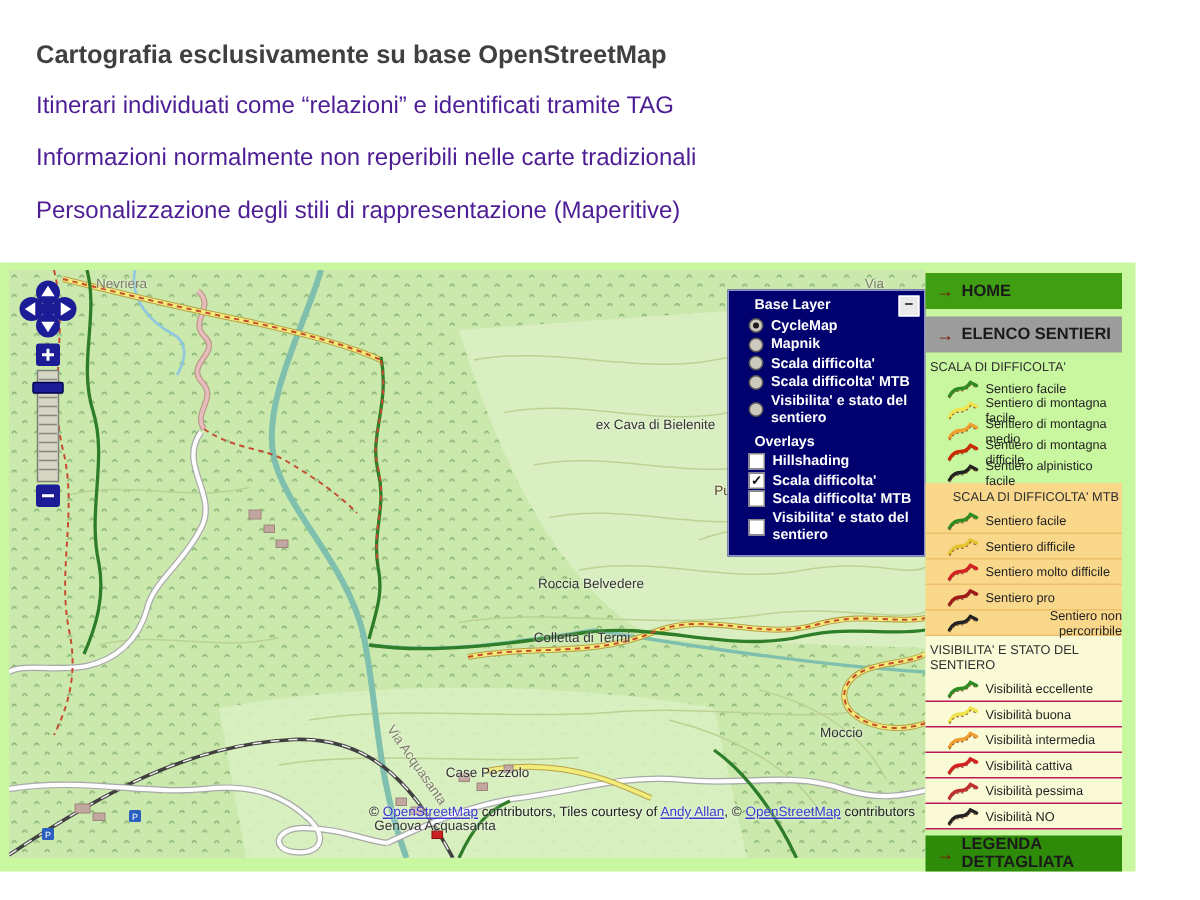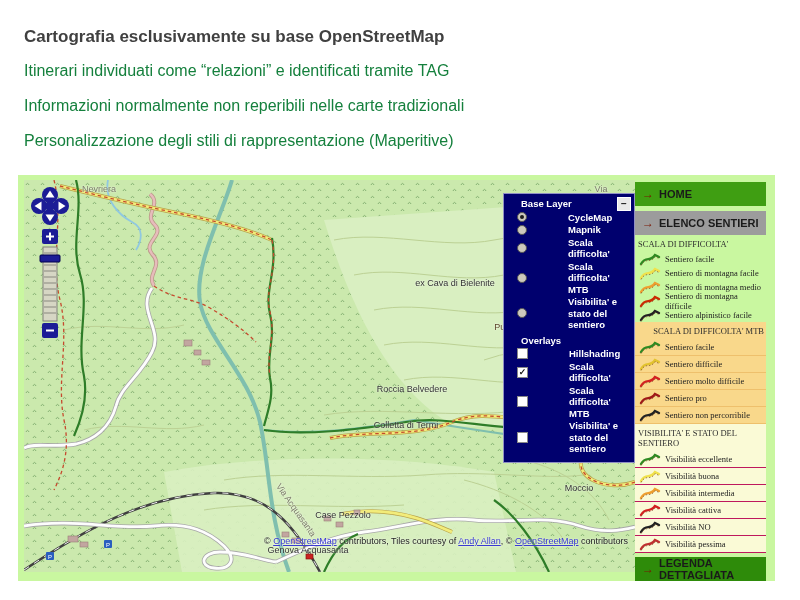--- a/index.html
+++ b/index.html
@@ -1,62 +1,62 @@
 <!DOCTYPE html>
 <html><head>
 <meta charset="utf-8">
 <style>
   html,body{margin:0;padding:0;background:#fff;}
   .slide{position:relative;width:800px;height:600px;background:#fff;overflow:hidden;
          font-family:"Liberation Sans",sans-serif;}
   
   .text-block{position:absolute;left:24px;top:27px;width:740px;}
   .slide-title{color:#404040;font-size:17px;font-weight:bold;margin-bottom:13px;}
-  .bullet{color:#15803d;font-size:16px;line-height:21px;margin-bottom:14px;}
-  
-  .map-frame{position:absolute;left:18px;top:175px;width:757px;height:406px;background:#c9f7a0;}
+  .bullet{color:#4c1d95;font-size:16px;line-height:21px;margin-bottom:14px;}
+  
+  .map-frame{position:absolute;left:0;top:175px;width:757px;height:406px;background:#c9f7a0;}
   .map-viewport{position:absolute;left:6px;top:5px;width:611px;height:392px;overflow:hidden;cursor:grab;}
   .map-svg{position:absolute;left:0;top:0;}
   
   .map-label{position:absolute;transform:translate(-50%,-50%);font-size:9px;color:#333;
              white-space:nowrap;text-shadow:0 0 2px rgba(255,255,255,.9);pointer-events:none;}
   .map-label.muted{color:#7d7d6a;}
   .map-label.peak{color:#5d452a;}
   
   .panzoom{position:absolute;left:5px;top:5px;}
   
   .layer-panel{position:absolute;left:479px;top:13px;width:132px;background:#00006e;
                border:1px solid #8f8fc4;color:#fff;font-weight:bold;font-size:9.5px;
                line-height:11.5px;padding:4px 5px 6px;box-sizing:border-box;}
   .panel-title{margin-bottom:2px;padding-left:12px;}
   .panel-title.overlays{margin-top:4px;}
   .panel-min{position:absolute;top:3px;right:3px;width:12px;height:12px;background:#e9e9e9;
              border:1px solid #fff;color:#222;font-size:10px;line-height:11px;text-align:center;cursor:pointer;}
-  .lp-row{display:flex;align-items:center;margin:1px 0 1px 8px;cursor:pointer;gap:36px;}
+  .lp-row{display:flex;align-items:center;margin:1px 0 1px 8px;cursor:pointer;}
   .radio{width:8px;height:8px;border-radius:50%;background:#cdc9bd;border:1px solid #555;
          margin-right:5px;position:relative;flex:none;}
   .radio.sel::after{content:"";position:absolute;left:2px;top:2px;width:4px;height:4px;
          border-radius:50%;background:#1c1c1c;}
   .chk{width:9px;height:9px;background:#fff;border:1px solid #888;margin-right:5px;
        font-size:9px;line-height:9px;color:#111;text-align:center;flex:none;font-weight:bold;}
   
   .attribution{position:absolute;right:7px;bottom:26px;font-size:9px;color:#222;
                text-shadow:0 0 2px rgba(255,255,255,.9);}
   .attr-link{color:#3b3bd1;text-decoration:underline;cursor:pointer;}
   
   .sidebar{position:absolute;left:617px;top:3px;width:138px;color:#222;}
   .side-btn{height:24px;display:flex;align-items:center;padding-left:7px;font-size:11px;
             font-weight:bold;width:131px;box-sizing:border-box;cursor:pointer;color:#1a1a1a;}
   .side-btn .arrow{color:#7a1500;margin-right:5px;font-size:12px;}
   .home{background:#3f9e12;margin-top:4px;margin-bottom:5px;}
   .elenco{background:#9c9c9c;}
   .legenda{background:#2e8b0a;margin-top:4px;}
-  .side-section{width:131px;font-family:Liberation Serif, serif;}
+  .side-section{width:131px;}
   .side-section-header{font-size:8.5px;color:#2f2f2f;padding:4px 2px 3px 3px;}
-  .legend-row{display:flex;align-items:center;padding-left:4px;font-size:8.5px;}
+  .legend-row{display:flex;align-items:center;padding-left:14px;font-size:8.5px;}
   .legend-row svg{margin-right:4px;flex:none;}
   .sec-0 .legend-row{height:14px;}
   .sec-1 .legend-row,.sec-2 .legend-row{height:16px;}
   .sec-1 .legend-row{border-bottom:1px solid #eec06c;}
   .sec-2 .legend-row{border-bottom:1px solid #be185d;}
 </style>
 </head>
 <body>
 
 <div class="slide">
@@ -396,31 +396,31 @@
             </div>
             <div class="legend-row">
               <svg width="22" height="13" viewBox="0 0 22 13">
                 <path d="M2,11 C7,2 11,10 16,2 L20,4" fill="none" stroke="#d42020" stroke-width="2.4" stroke-linecap="round"></path>
                 <path d="M2,12.5 C7,3.5 11,11.5 16,3.5 L20,5.5" fill="none" stroke="#8a5a33" stroke-width="0.8" stroke-dasharray="1.5,1.8"></path>
               </svg>
               <span>Visibilità cattiva</span>
             </div>
             <div class="legend-row">
               <svg width="22" height="13" viewBox="0 0 22 13">
+                <path d="M2,11 C7,2 11,10 16,2 L20,4" fill="none" stroke="#c03030" stroke-width="2.4" stroke-linecap="round"></path>
+                <path d="M2,12.5 C7,3.5 11,11.5 16,3.5 L20,5.5" fill="none" stroke="#8a5a33" stroke-width="0.8" stroke-dasharray="1.5,1.8"></path>
+              </svg>
+              <span>Visibilità pessima</span>
+            </div>
+            <div class="legend-row">
+              <svg width="22" height="13" viewBox="0 0 22 13">
                 <path d="M2,11 C7,2 11,10 16,2 L20,4" fill="none" stroke="#222222" stroke-width="2.4" stroke-linecap="round"></path>
                 <path d="M2,12.5 C7,3.5 11,11.5 16,3.5 L20,5.5" fill="none" stroke="#8a5a33" stroke-width="0.8" stroke-dasharray="1.5,1.8"></path>
               </svg>
               <span>Visibilità NO</span>
-            </div>
-            <div class="legend-row">
-              <svg width="22" height="13" viewBox="0 0 22 13">
-                <path d="M2,11 C7,2 11,10 16,2 L20,4" fill="none" stroke="#c03030" stroke-width="2.4" stroke-linecap="round"></path>
-                <path d="M2,12.5 C7,3.5 11,11.5 16,3.5 L20,5.5" fill="none" stroke="#8a5a33" stroke-width="0.8" stroke-dasharray="1.5,1.8"></path>
-              </svg>
-              <span>Visibilità pessima</span>
             </div>
           </div>
         </div>
       <div class="side-btn legenda">
         <span class="arrow">→</span>
         <span>LEGENDA DETTAGLIATA</span>
       </div>
     </div>
   </div>
 </div>

